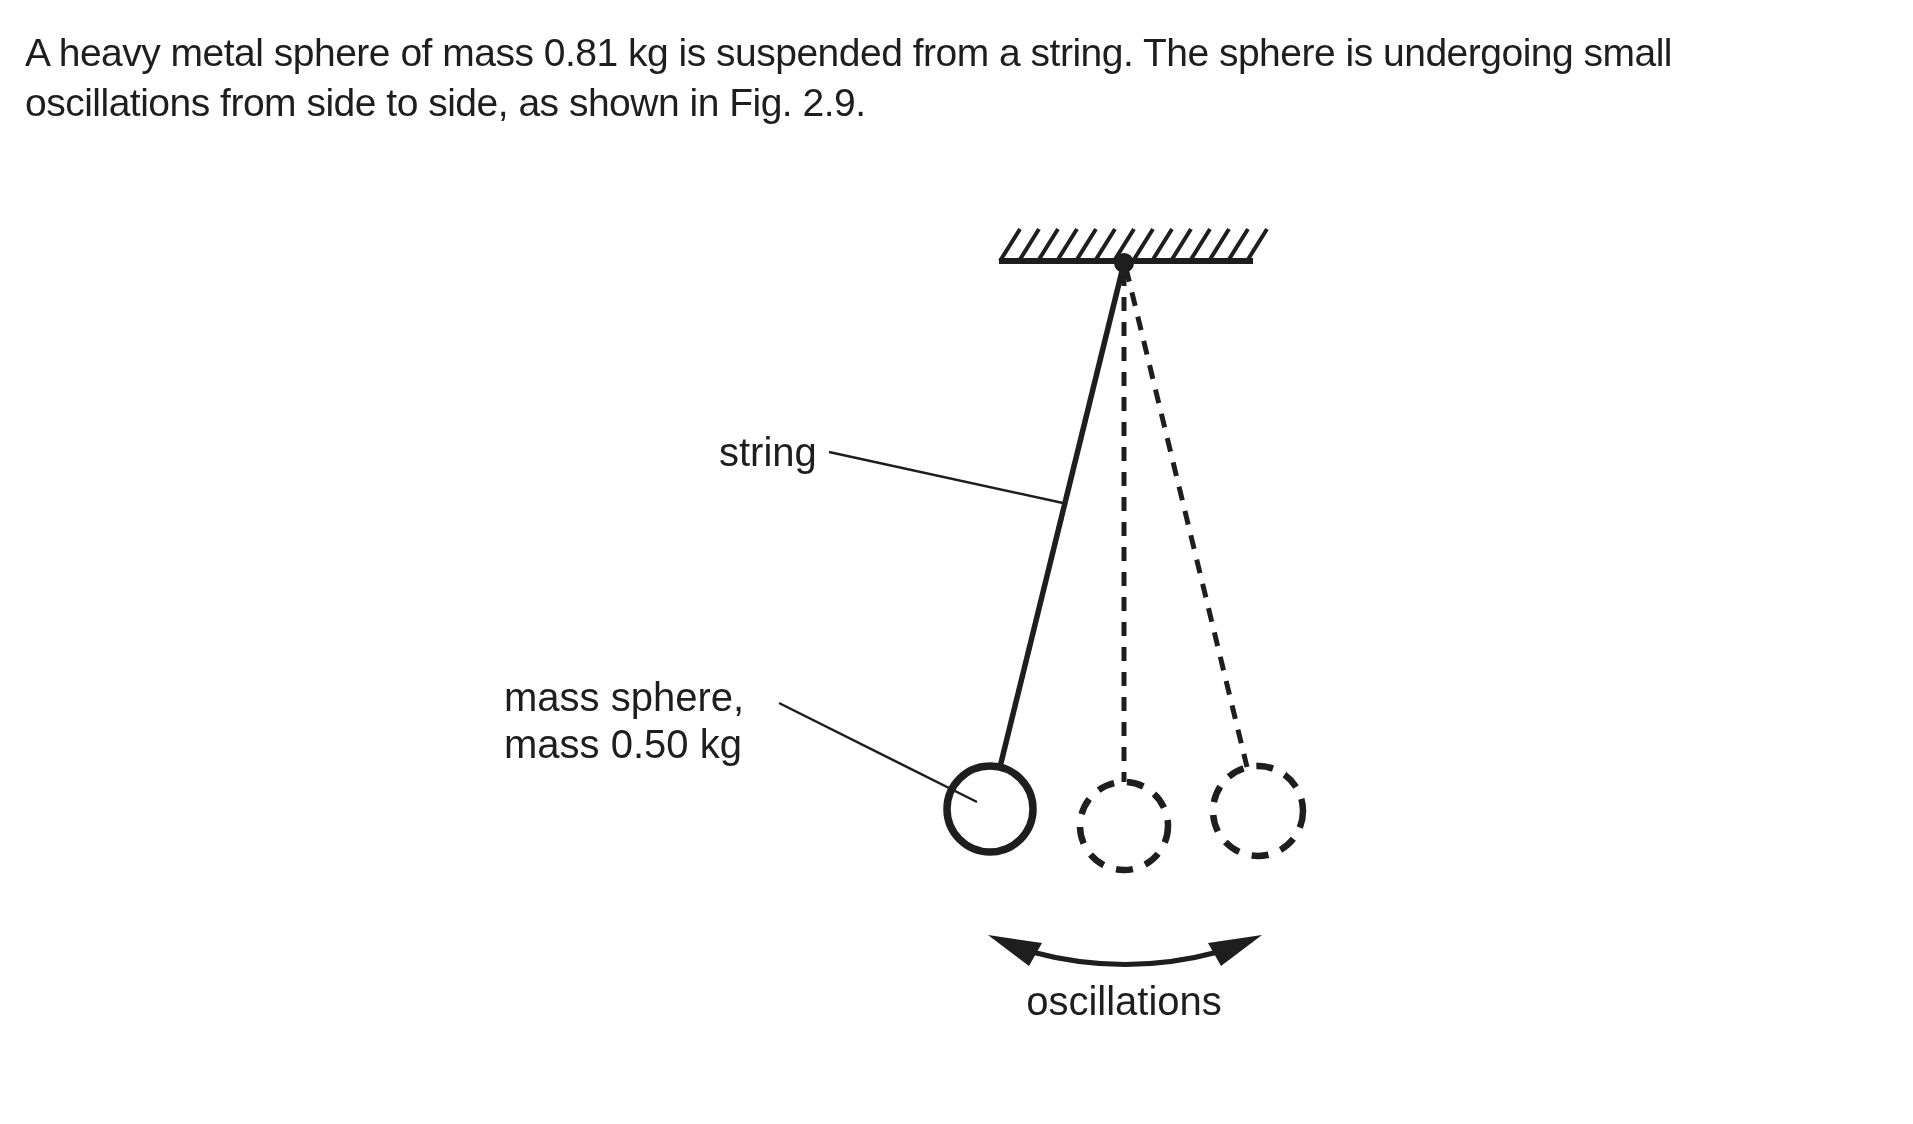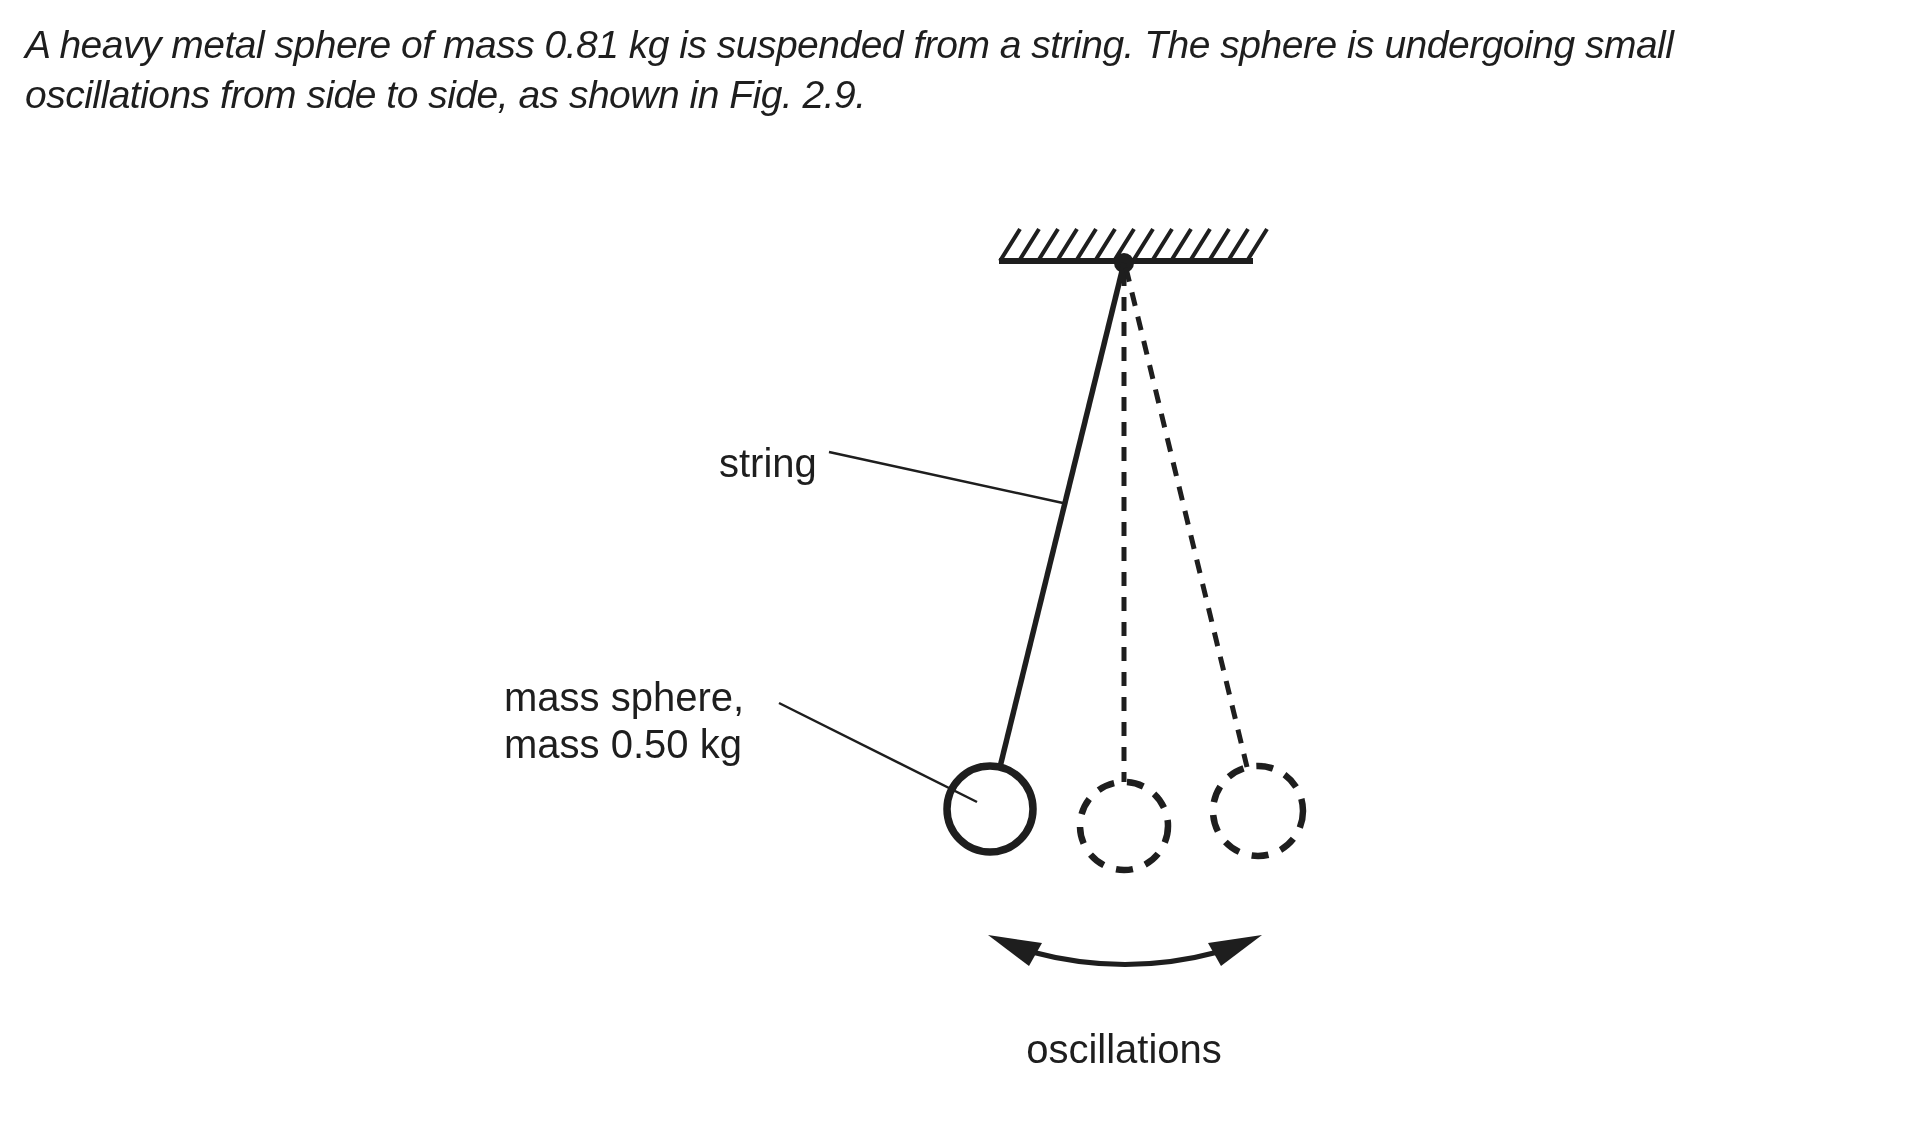--- a/index.html
+++ b/index.html
@@ -12,36 +12,35 @@
     width: 1913px;
     height: 1124px;
     background: var(--paper);
     overflow: hidden;
     font-family: "Liberation Sans", sans-serif;
     color: var(--ink);
   }
   .question {
     position: absolute;
     left: 25px;
-    top: 20px;
+    top: 28px;
     font-size: 39px;
     line-height: 50px;
     letter-spacing: -0.5px;
     white-space: nowrap;
-    font-style: italic;
   }
   .fig-label {
     position: absolute;
     font-size: 40px;
     line-height: 47px;
     white-space: nowrap;
   }
-  .string-label { left: 719px; top: 440px; }
+  .string-label { left: 719px; top: 429px; }
   .sphere-label { left: 504px; top: 674px; }
-  .osc-label    { left: 1124px; top: 978px; transform: translateX(-50%); margin-top: 48px; }
+  .osc-label    { left: 1124px; top: 978px; transform: translateX(-50%); }
   .fig-svg { position: absolute; left: 0; top: 0; }
   .fig-svg .stroke { stroke: var(--ink); fill: none; }
   .fig-svg .fillshape { fill: var(--ink); stroke: none; }
   .fig-svg .ballsolid { stroke: var(--ink); fill: var(--paper); }
 </style>
 </head>
 <body>
 
 <div class="canvas">
 

